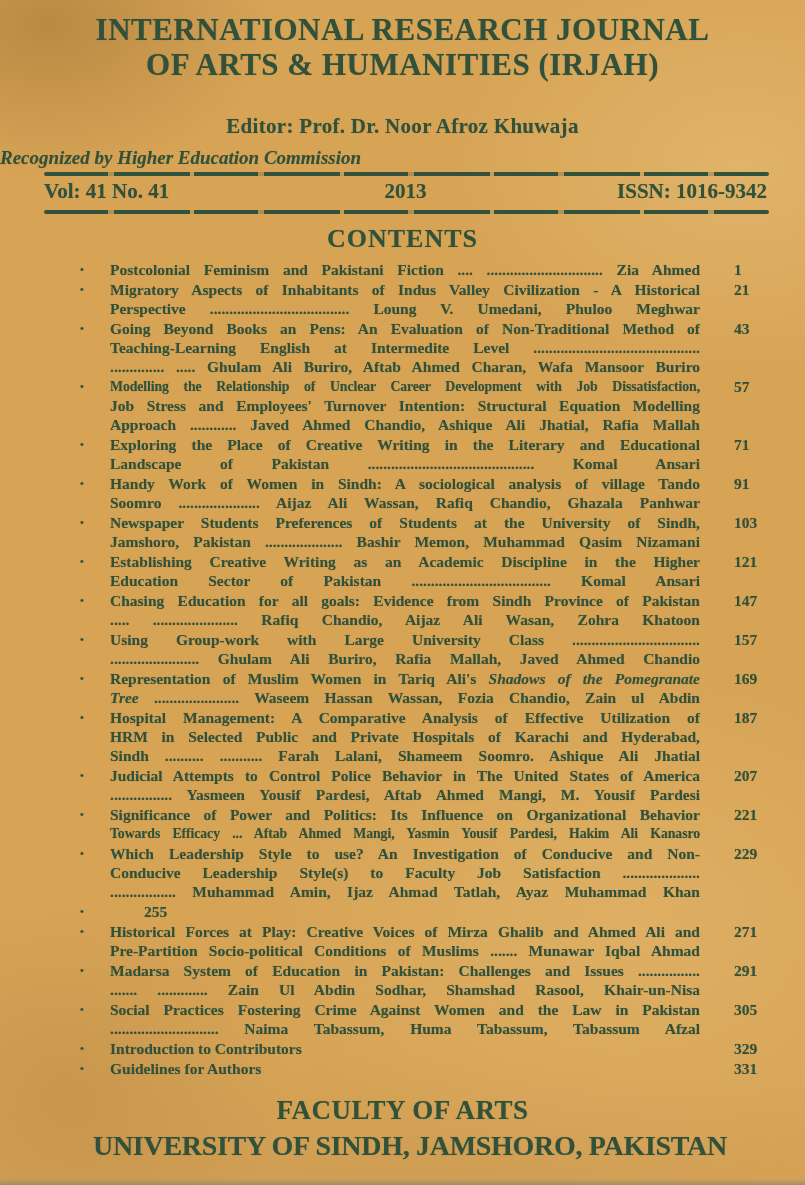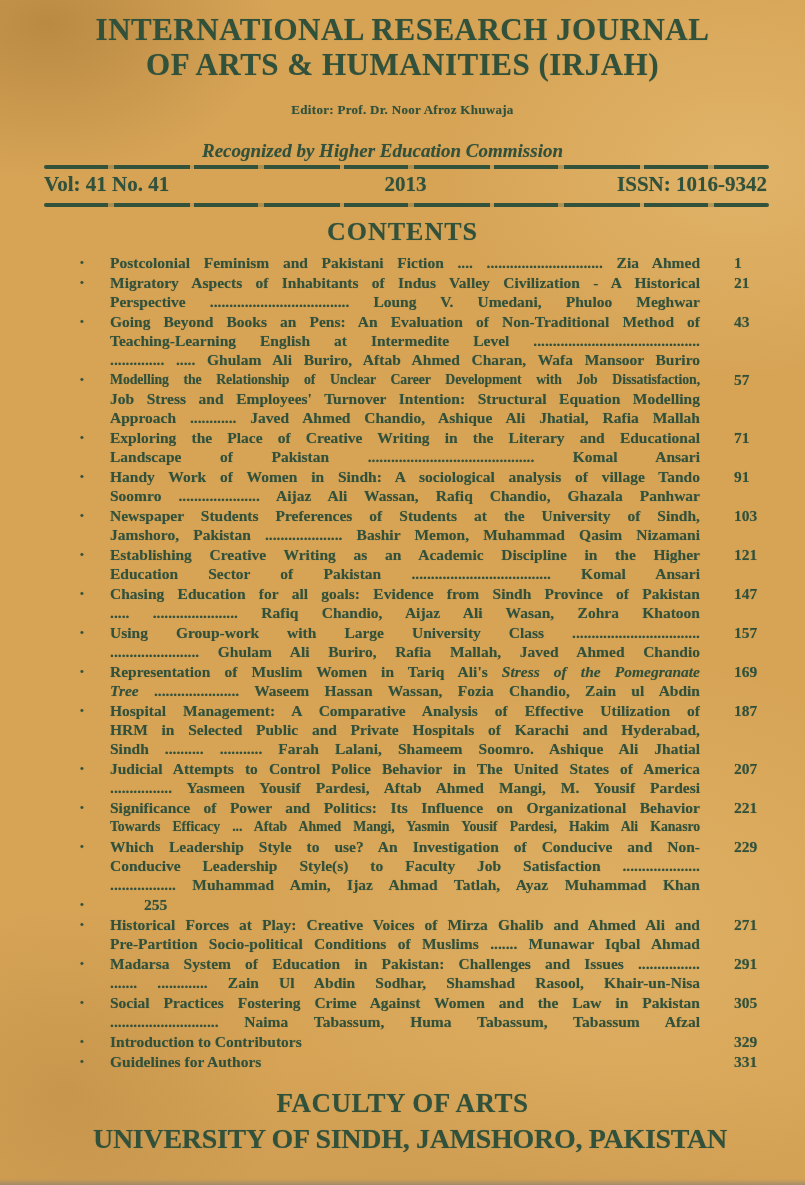--- a/index.html
+++ b/index.html
@@ -19,22 +19,22 @@
     font-family:"Liberation Serif","DejaVu Serif",serif;
     font-weight:bold;
     text-shadow:0 0 1px rgba(45,75,55,0.40);
   }
   .page::after {
     content:""; position:absolute; left:0; right:0; bottom:0; height:6px;
     background:linear-gradient(rgba(120,120,120,0), rgba(125,125,125,0.55));
     pointer-events:none;
   }
   .masthead-title { padding-top:13px; text-align:center; font-size:31px; line-height:1.12; letter-spacing:0.5px; }
-  .editor-line { margin-top:20px; text-align:center; font-size:13px; letter-spacing:0.3px; }
-  .recognition-line { margin-top:22px; text-align:center; padding-right:40px; font-style:italic; font-size:19px; }
+  .editor-line { margin-top:32px; text-align:center; font-size:21px; letter-spacing:0.3px; }
+  .recognition-line { margin-top:8px; text-align:left; padding-right:40px; font-style:italic; font-size:19px; }
   .rule {
     height:4px; margin:3px 36px 0 44px; border-radius:2px;
     background:repeating-linear-gradient(90deg,
       #33523c 0 64px, rgba(51,82,60,0.25) 64px 70px,
       #33523c 70px 146px, rgba(51,82,60,0.12) 146px 150px);
   }
   .vol-row { display:flex; align-items:baseline; padding:3px 38px 3px 44px; font-size:21px; }
   .vol-row .vol  { flex:1; text-align:left; }
   .vol-row .year { flex:1; text-align:center; }
   .vol-row .issn { flex:1; text-align:right; }
@@ -156,21 +156,21 @@
         <span class="bullet">•</span>
         <div class="toc-text">
           <div class="toc-line">Using Group-work with Large University Class .................................</div>
           <div class="toc-line">....................... Ghulam Ali Buriro,  Rafia Mallah,  Javed Ahmed Chandio</div>
         </div>
         <span class="toc-page">157</span>
       </div>
       <div class="toc-row">
         <span class="bullet">•</span>
         <div class="toc-text">
-          <div class="toc-line"><span>Representation of Muslim Women in Tariq Ali's </span><span class="it">Stress of the Pomegranate</span></div>
+          <div class="toc-line"><span>Representation of Muslim Women in Tariq Ali's </span><span class="it">Shadows of the Pomegranate</span></div>
           <div class="toc-line"><span class="it">Tree</span><span> ...................... Waseem Hassan Wassan,  Fozia Chandio,  Zain ul Abdin</span></div>
         </div>
         <span class="toc-page">169</span>
       </div>
       <div class="toc-row">
         <span class="bullet">•</span>
         <div class="toc-text">
           <div class="toc-line">Hospital Management: A Comparative Analysis of Effective Utilization of</div>
           <div class="toc-line">HRM in Selected Public and Private Hospitals of Karachi and Hyderabad,</div>
           <div class="toc-line">Sindh .......... ........... Farah Lalani,  Shameem Soomro.  Ashique Ali Jhatial</div>

